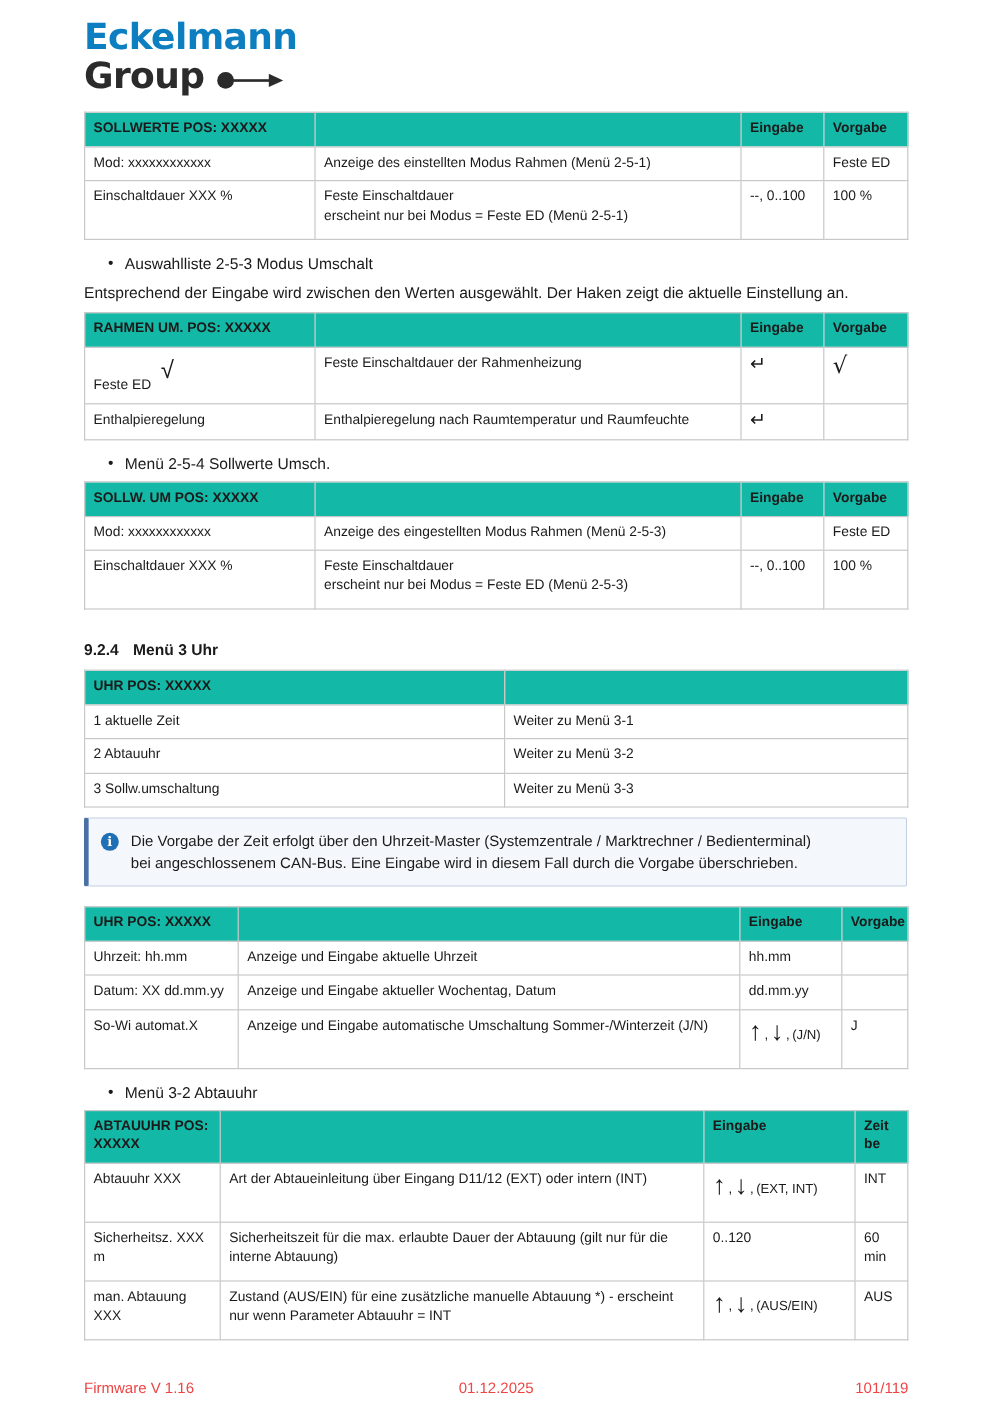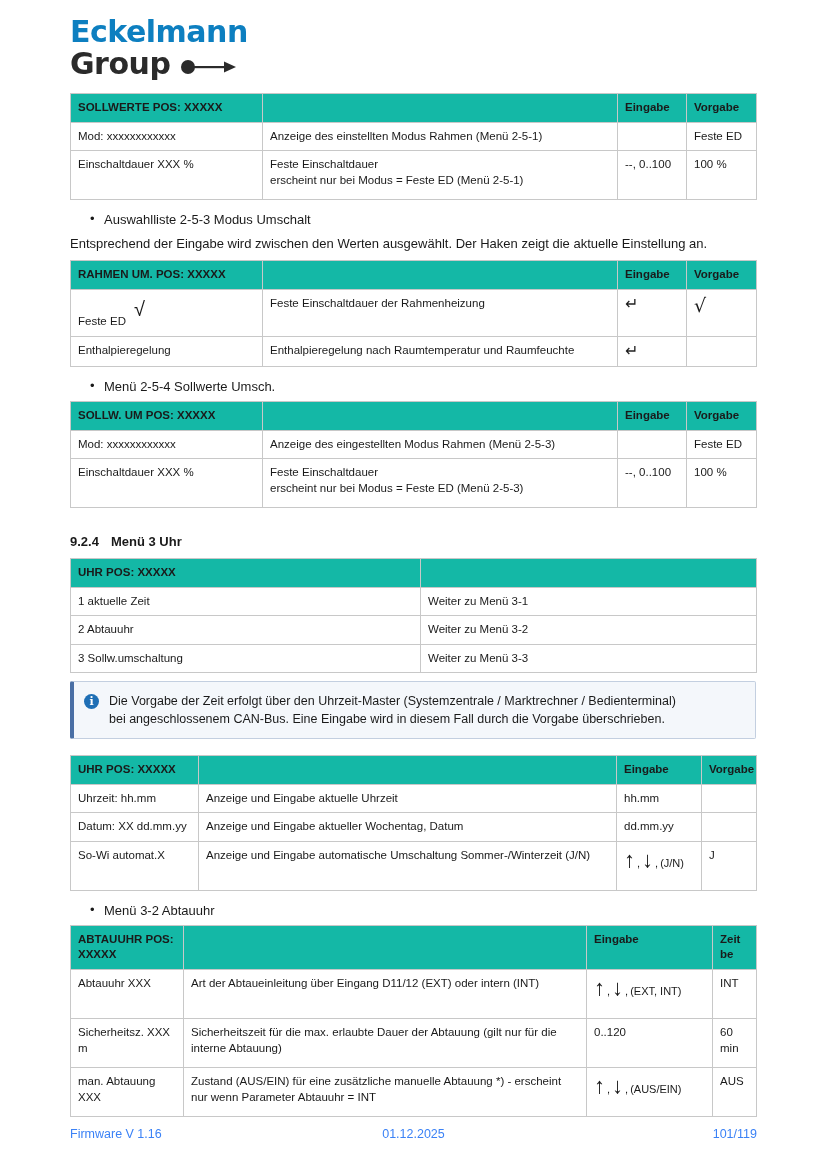--- a/index.html
+++ b/index.html
@@ -179,24 +179,24 @@
     position: absolute;
     left: 0;
     bottom: 0;
   }
 
   
   .footer {
     position: absolute;
     left: 70px;
     right: 70px;
-    bottom: 28px;
+    bottom: 5px;
     display: flex;
     font-size: 12.5px;
-    color: #3b82f6;
+    color: #ef4444;
   }
   .footer .f-left { width: 33%; text-align: left; }
   .footer .f-mid { width: 34%; text-align: center; }
   .footer .f-right { width: 33%; text-align: right; }
   .nowrap { white-space: nowrap; }
 </style>
 </head>
 <body>
 
 <div class="page">

